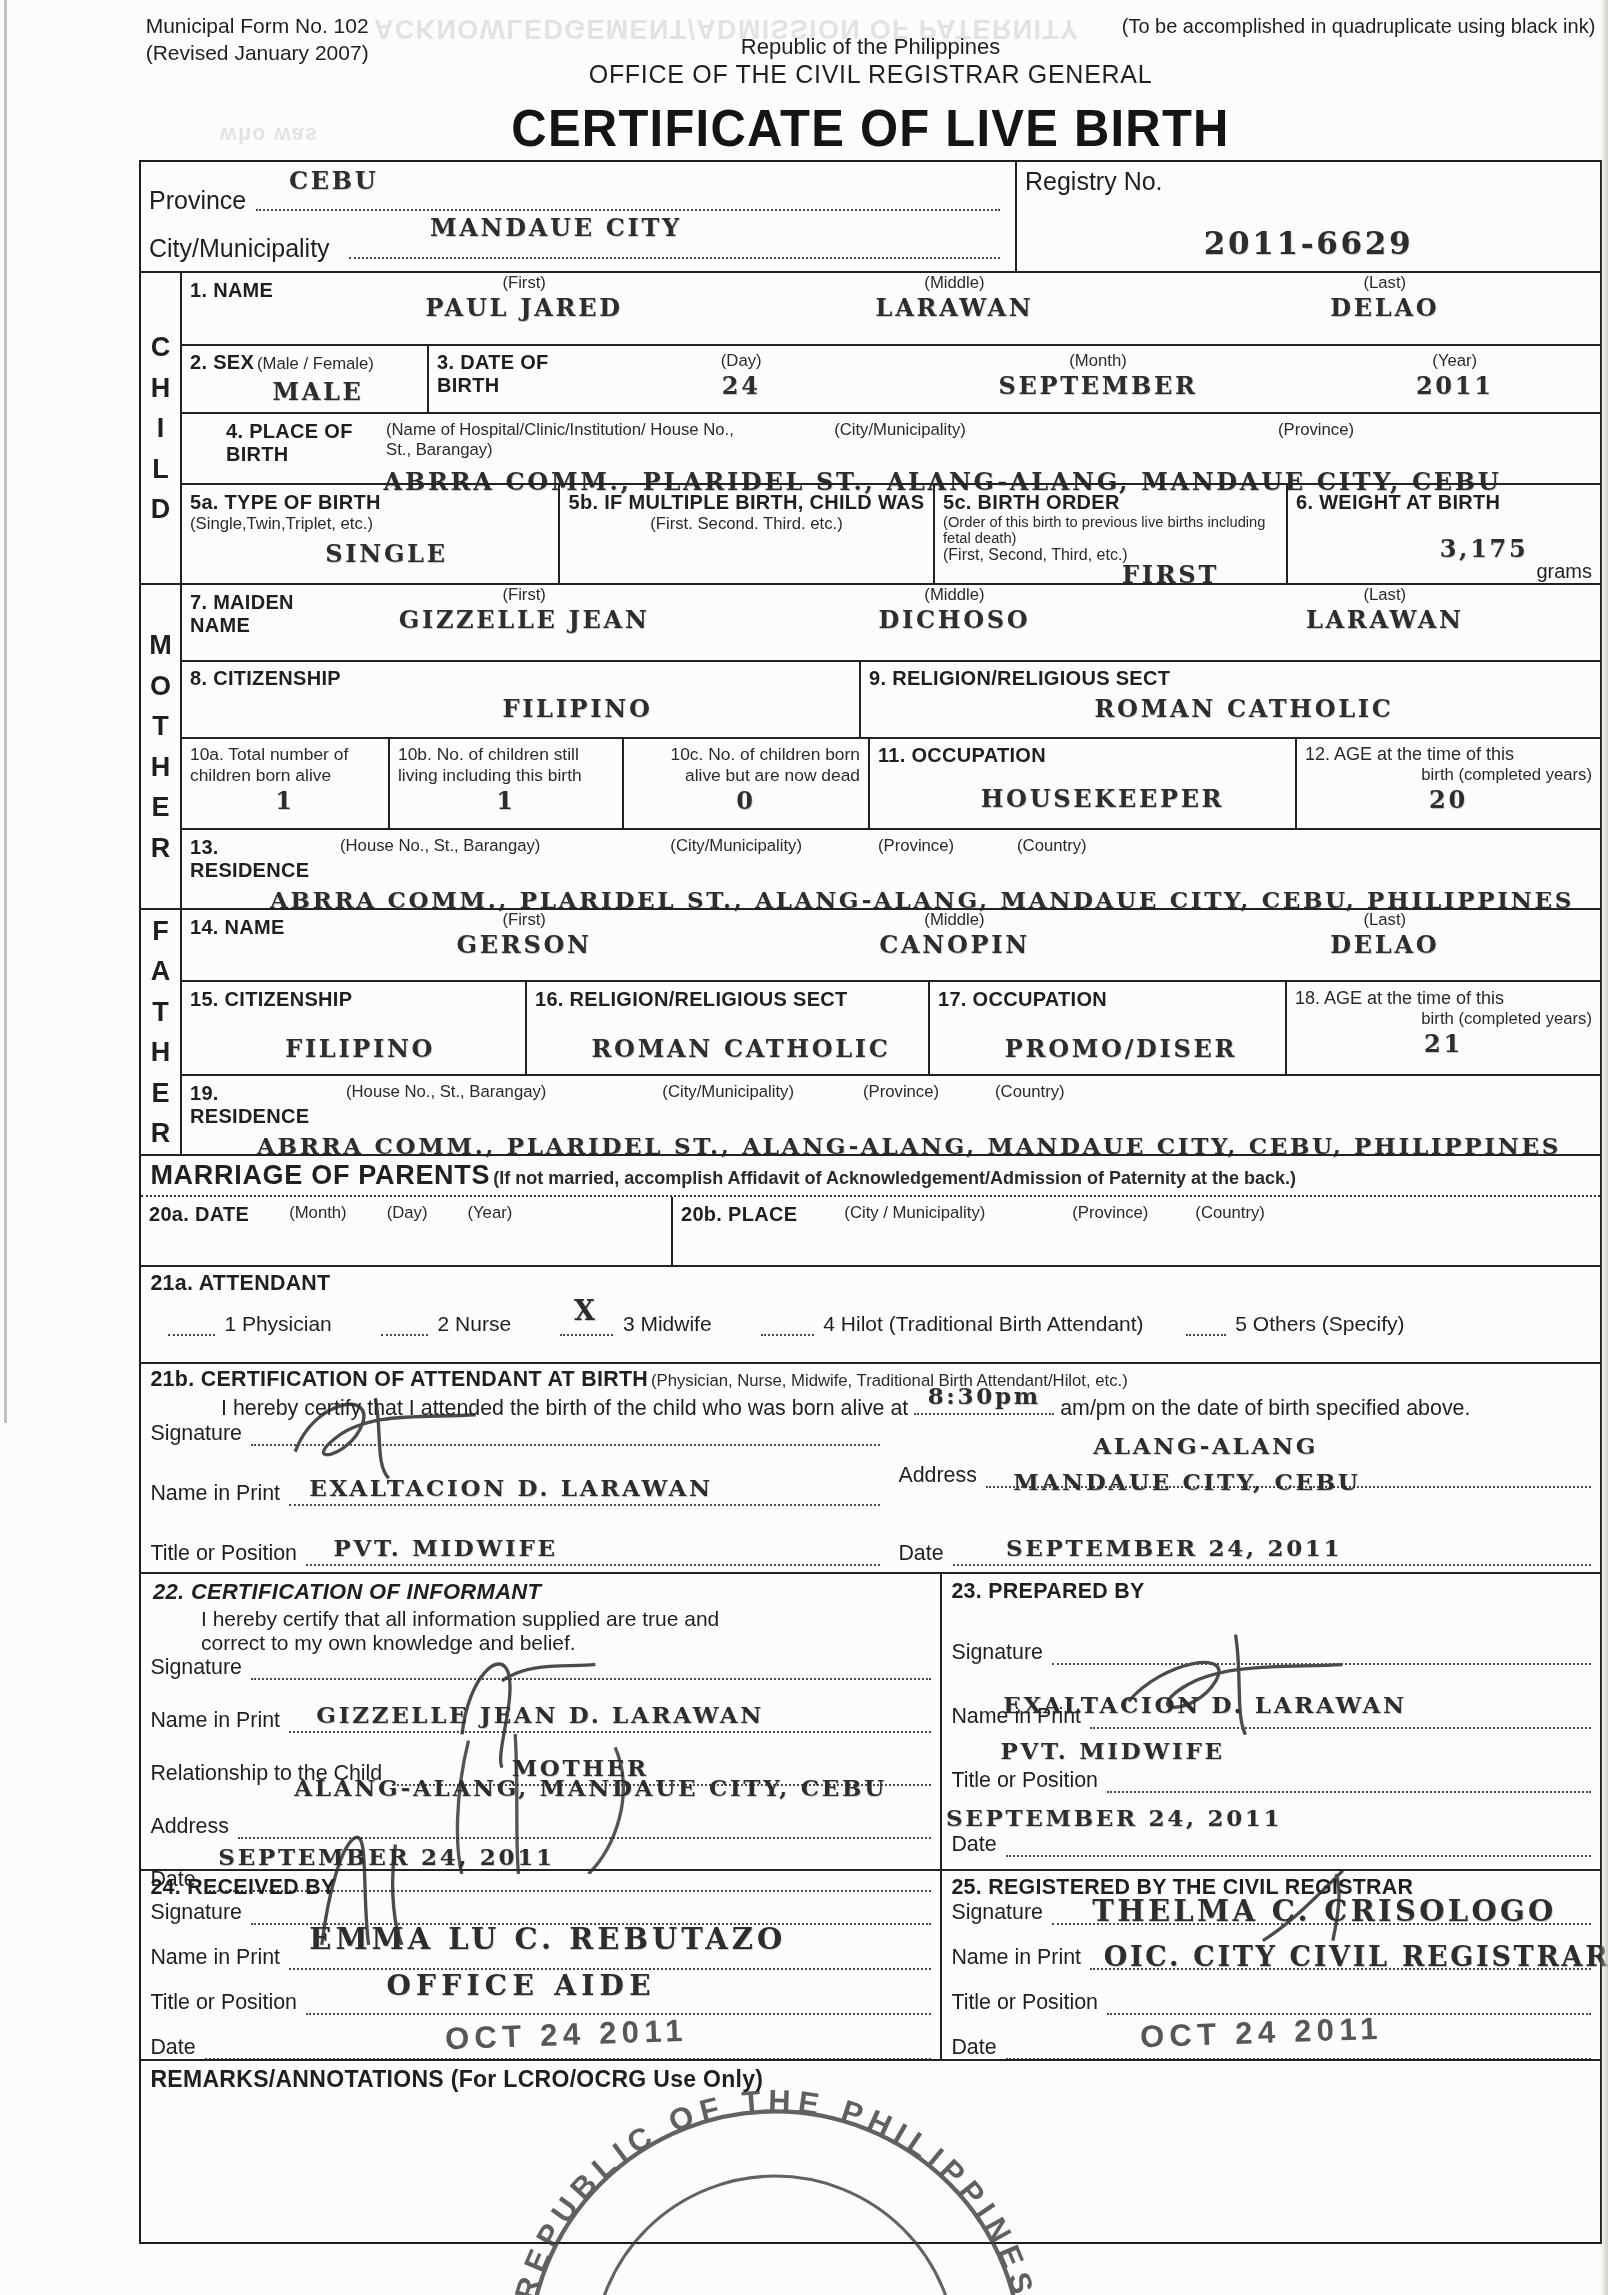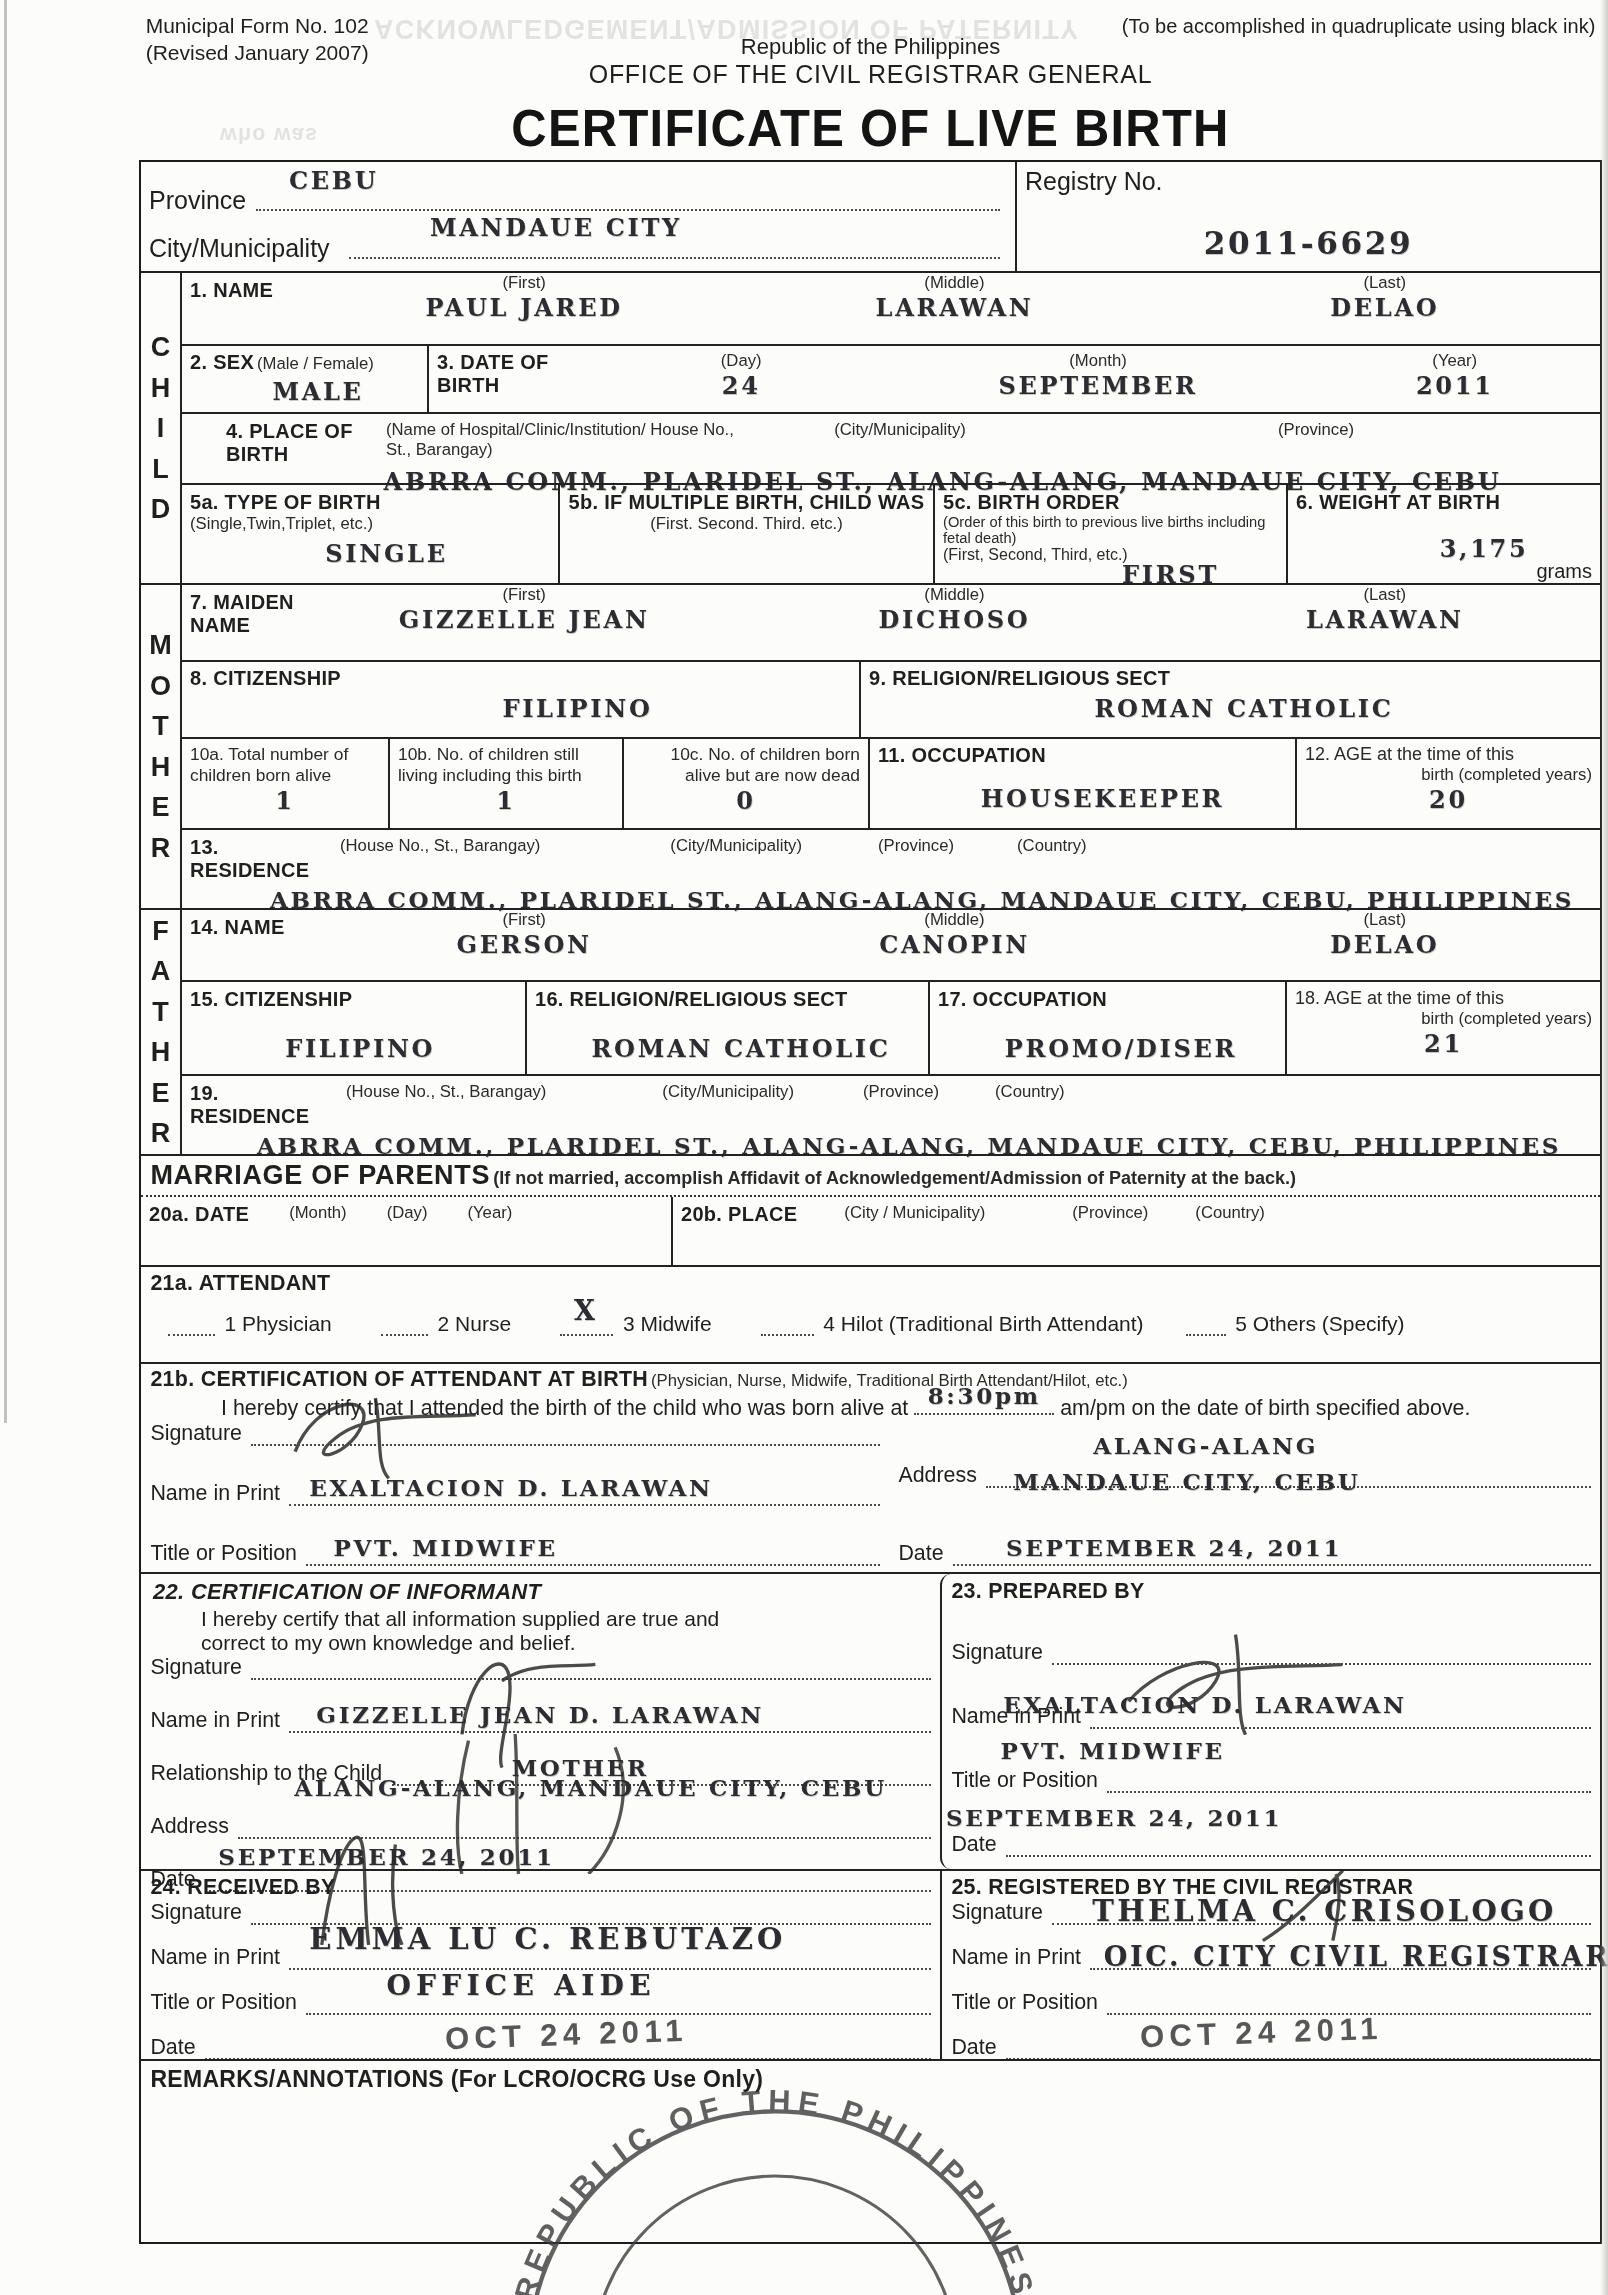--- a/index.html
+++ b/index.html
@@ -452,21 +452,21 @@
           </div>
           <div class="frow">
             <span class="flabel">Date</span>
             <span class="fline">
               <span class="fval stamp" style="left:13.4px;bottom:20px;">SEPTEMBER 24, 2011</span>
             </span>
           </div>
         </div>
       </div>
 
-      <div style="flex:1;border-left:2px solid #222;position:relative;display:flex;flex-direction:column;padding:5.3px 0;border-radius:11px;">
+      <div style="flex:1;border-left:2px solid #222;position:relative;display:flex;flex-direction:column;padding:5.3px 0;">
         <div class="lbl" style="padding:0 9.4px;font-size:21.4px;">23. PREPARED BY</div>
         <svg class="sig-svg" style="left:160px;top:47px;" width="267" height="114" viewBox="0 0 400 170">
           <path d="M40,120 C90,60 200,40 170,90 C140,140 60,140 120,100 C180,60 280,70 360,65 M200,20 C210,80 200,140 215,170" stroke="#2b2b2b" stroke-width="5" fill="none" opacity=".85"></path>
         </svg>
         <div style="flex:1;display:flex;flex-direction:column;justify-content:flex-end;gap:39px;padding-bottom:6.7px;">
           <div class="frow">
             <span class="flabel">Signature</span>
             <span class="fline"></span>
           </div>
           <div class="frow">

